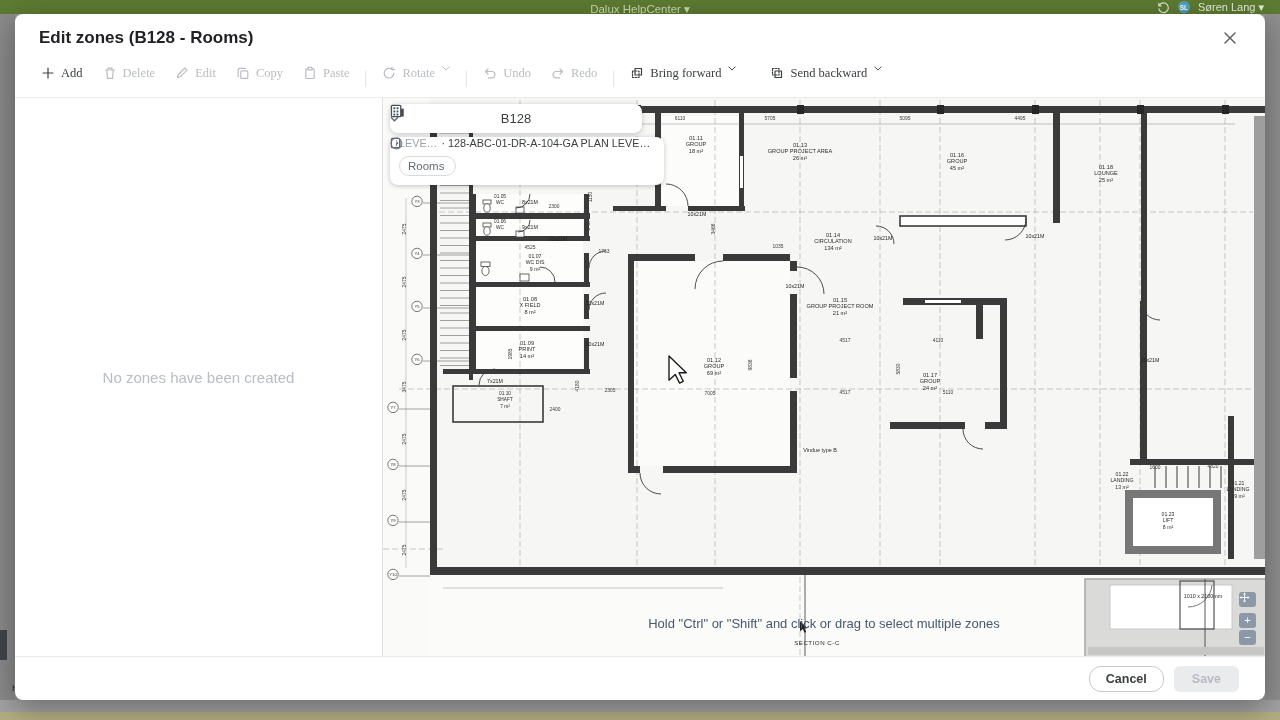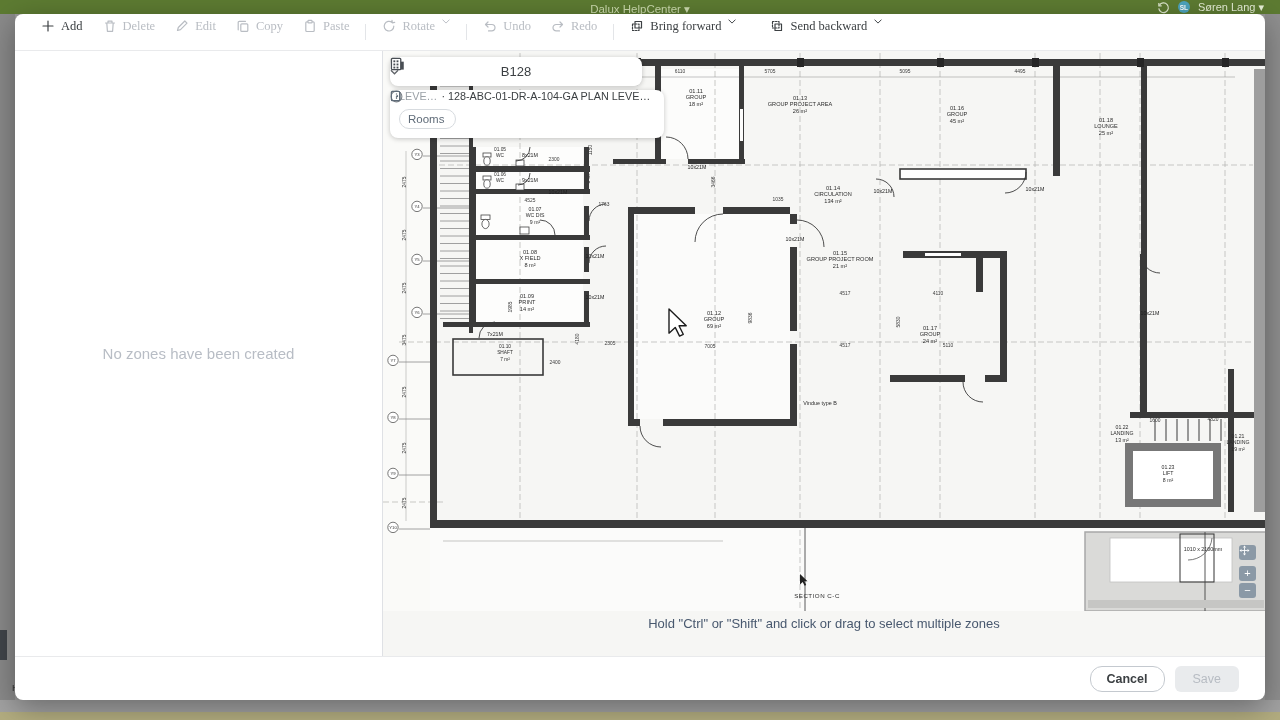--- a/index.html
+++ b/index.html
@@ -52,21 +52,21 @@
   .zoomctl{position:absolute;right:9px;top:494px;display:flex;flex-direction:column;width:17px;}
   .zbtn{width:17px;height:15px;border:none;border-radius:3px;background:#8b99a6;color:#fff;font-size:11px;
     line-height:13px;padding:0;cursor:pointer;display:flex;align-items:center;justify-content:center;font-family:inherit;}
   .zbtn.pan{margin-bottom:6px;}
   .zbtn.zin{margin-bottom:2px;}
   .m-footer{height:43px;border-top:1px solid #e9eaec;display:flex;align-items:center;justify-content:flex-end;
     gap:10px;padding-right:26px;flex:none;}
   .btn-cancel{padding:5px 16px;border:1px solid #c4c9cf;border-radius:12px;background:#fff;color:#3c4043;
     font-size:12.5px;font-weight:600;cursor:pointer;font-family:inherit;}
   .btn-save{padding:6px 18px;border:none;border-radius:6px;background:#e9ebed;color:#b7bcc3;
-    font-size:12.5px;font-weight:400;cursor:default;font-family:inherit;}
+    font-size:12.5px;font-weight:700;cursor:default;font-family:inherit;}
   
   .gl{stroke:#b3b3b0;stroke-width:.7;stroke-dasharray:6 3;}
   .wall{fill:#3a3a3a;}
   .thin{stroke:#8a8a8a;stroke-width:.8;}
   .arc{stroke:#3a3a3a;stroke-width:.9;fill:none;}
   text{font-family:"Liberation Sans",sans-serif;}
 </style>
 </head>
 <body>
 
@@ -84,20 +84,28 @@
   </div>
 </div>
 <div class="bg-left"></div>
 <div class="bg-right"></div>
 <div class="bg-darkbox"></div>
 <div class="bg-bottom"></div>
 <div class="bg-tan"></div>
 <span class="bg-help">Help</span>
 
 <div class="modal">
+  <div class="m-header">
+    <span class="m-title">Edit zones (B128 - Rooms)</span>
+    <button class="m-close">
+      <svg width="14" height="14" viewBox="0 0 14 14">
+          <path d="M2 2l10 10M12 2L2 12" stroke="#5f6368" stroke-width="1.5" stroke-linecap="round"></path>
+        </svg>
+    </button>
+  </div>
 
   <div class="m-toolbar">
     <button class="tbtn">
       <svg width="14" height="14" viewBox="0 0 14 14">
           <path d="M7 2v10M2 7h10"></path>
         </svg>
       <span>Add</span>
     </button>
     <button class="tbtn dis">
       <svg width="14" height="14" viewBox="0 0 14 14">

